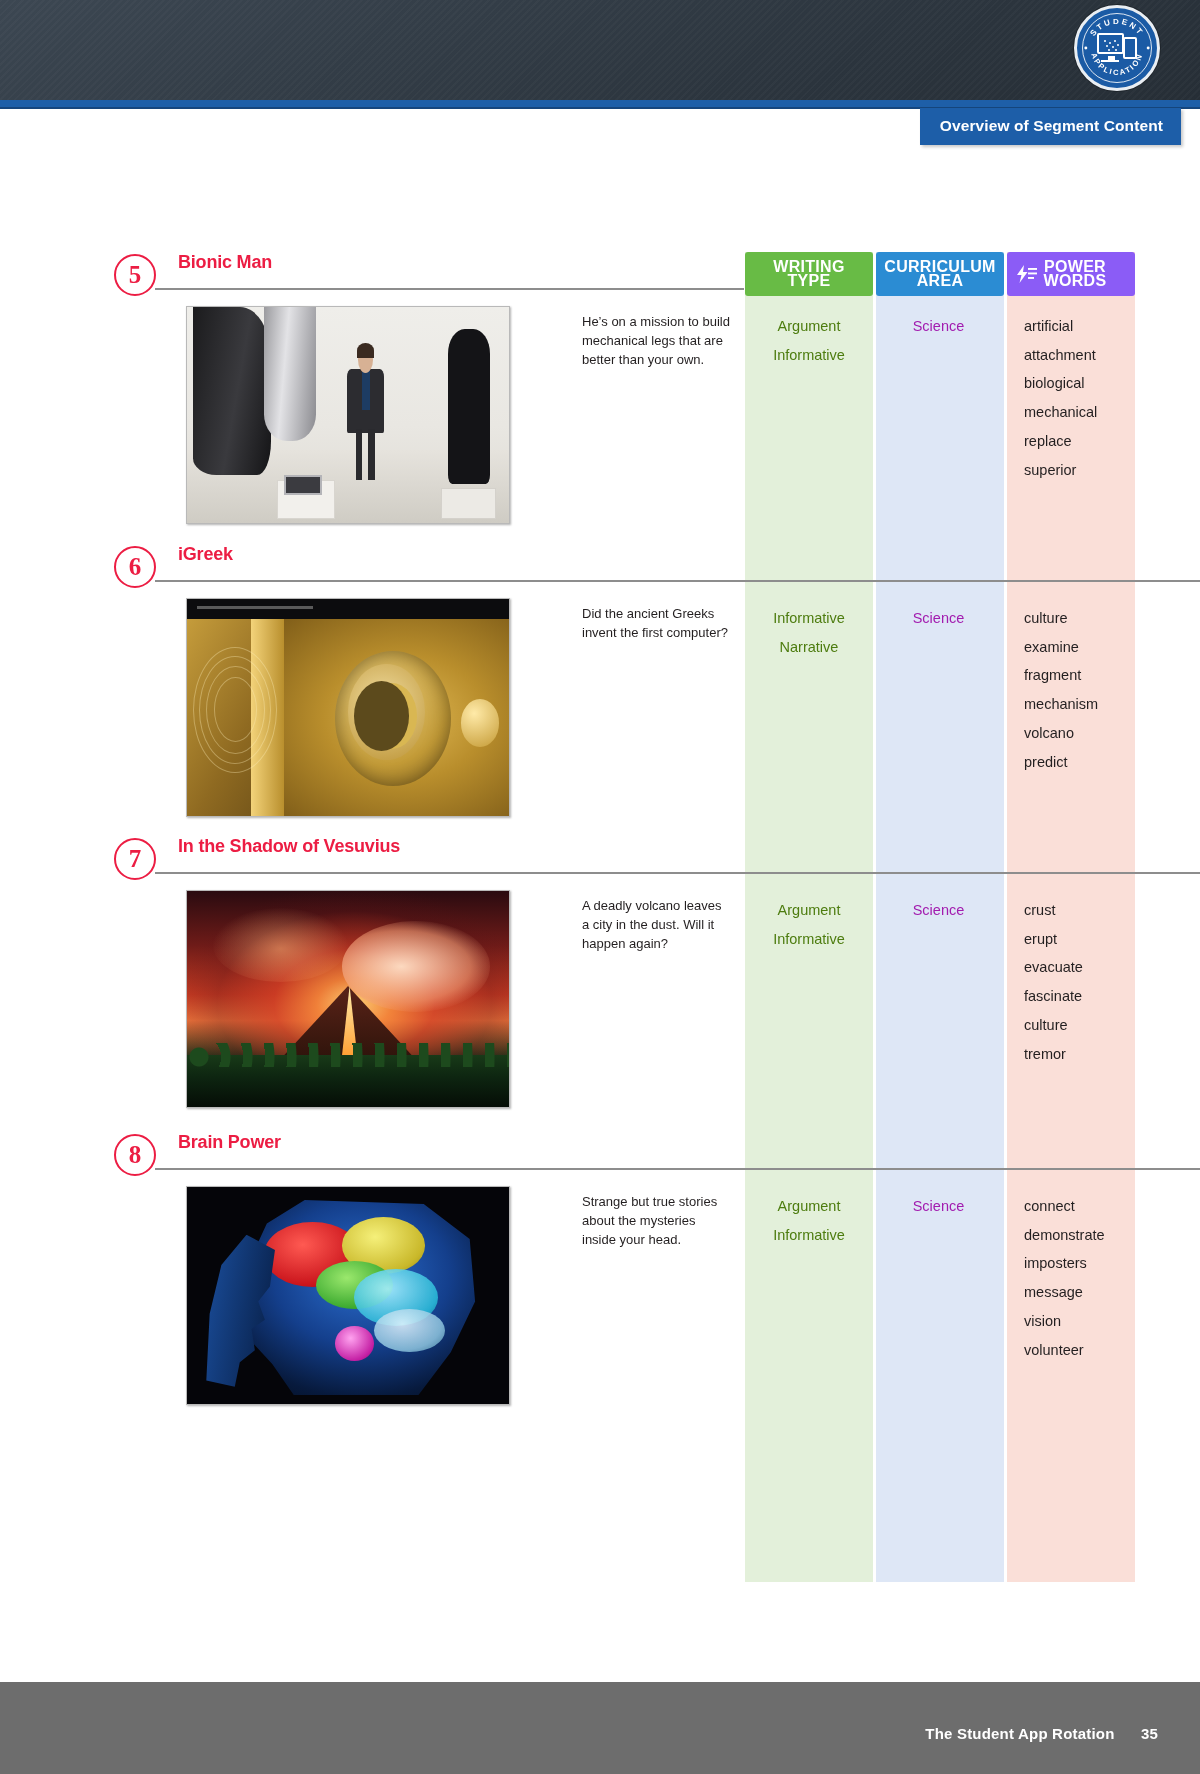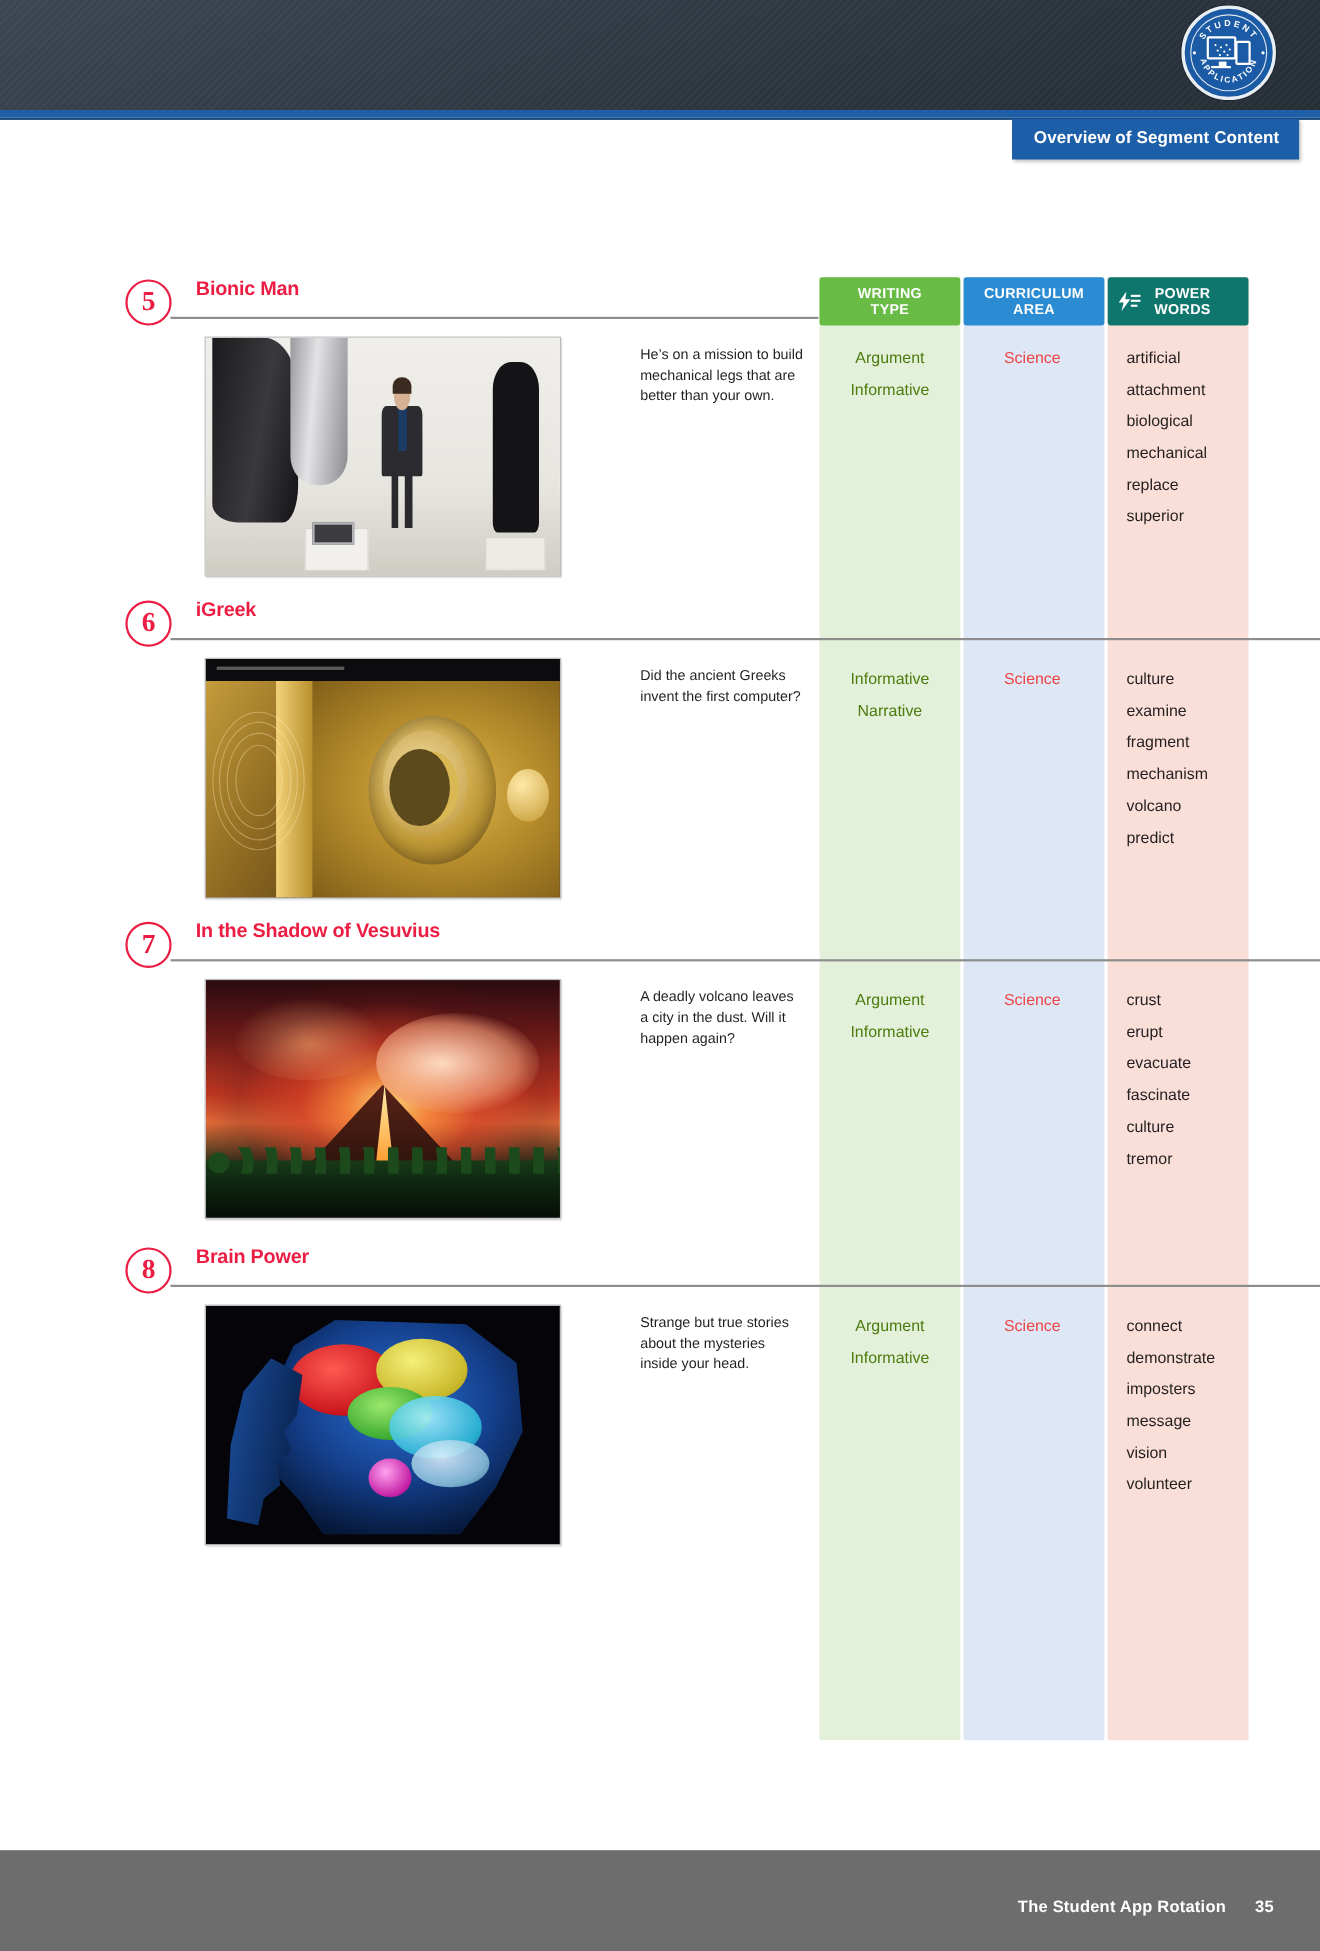--- a/index.html
+++ b/index.html
@@ -84,29 +84,29 @@
 
   .colbands{ position:absolute; top:252px; left:0; width:1200px; height:1330px; }
   .band{ position:absolute; top:0; bottom:0; }
   .band.writing{ left:745px; width:128px; background:#e3f0da; }
   .band.curric { left:876px; width:128px; background:#dee7f6; }
   .band.power  { left:1007px; width:128px; background:#fadfd8; }
 
   .colheads{ position:absolute; top:252px; left:0; width:1200px; height:44px; z-index:3; }
   .chead{
     position:absolute; top:0; height:44px;
-    color:#fff; font-weight:bold; font-size:13px; line-height:14px;
+    color:#fff; font-weight:bold; font-size:16px; line-height:14px;
     letter-spacing:.3px; text-align:center;
     display:flex; align-items:center; justify-content:center;
     border-radius:3px;
   }
   .chead span{ display:block; }
   .chead.writing{ left:745px; width:128px; background:#68bb45; }
   .chead.curric { left:876px; width:128px; background:#2b8cd3; }
-  .chead.power  { left:1007px; width:128px; background:#0f766e; padding-left:8px; }
+  .chead.power  { left:1007px; width:128px; background:#8b5cf6; padding-left:8px; }
   .bolt-icon{
     position:absolute; left:10px; top:50%; transform:translateY(-50%);
     width:20px; height:18px;
   }
 
   .rows{ position:absolute; top:252px; left:0; width:1200px; }
 
   .seg-row{ position:relative; }
 
   .seg-title-wrap{
@@ -143,21 +143,21 @@
   .blurb{
     position:absolute; left:582px; top:20px; width:150px;
     font-size:13px; line-height:19px; color:#231f20;
   }
   .cellwrite{
     position:absolute; left:745px; width:128px; top:20px;
     text-align:center; font-size:14.5px; line-height:29px; color:#4d7c0f;
   }
   .cellcurr{
     position:absolute; left:876px; width:125px; top:20px;
-    text-align:center; font-size:14.5px; line-height:29px; color:#ef4444;
+    text-align:center; font-size:14.5px; line-height:29px; color:#a21caf;
   }
   .cellpow{
     position:absolute; left:1024px; width:115px; top:20px;
     font-size:14.5px; line-height:28.7px; color:#231f20;
   }
 
   
   .art{ position:absolute; inset:0; }
 
   

